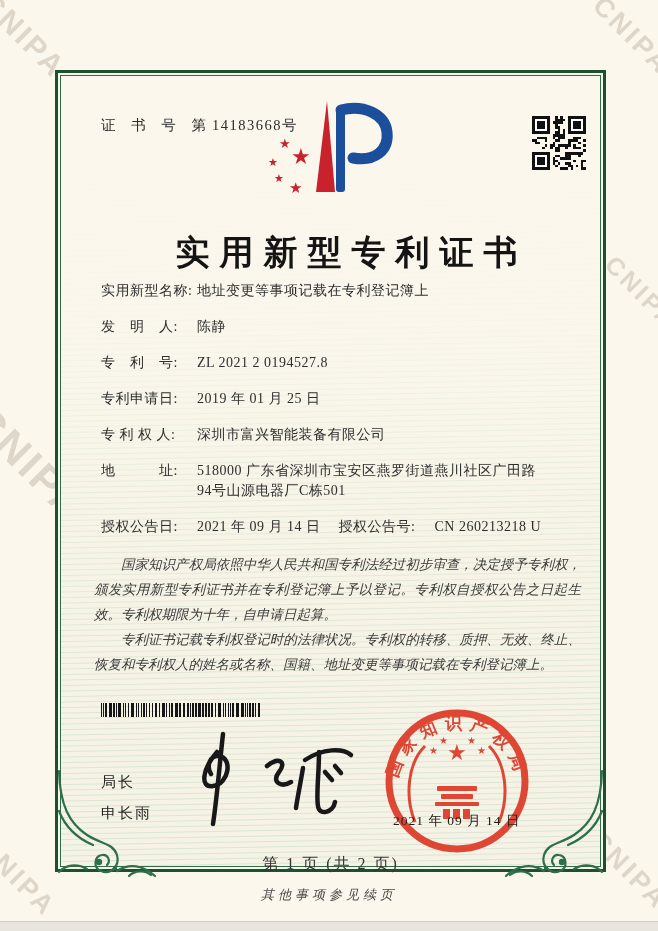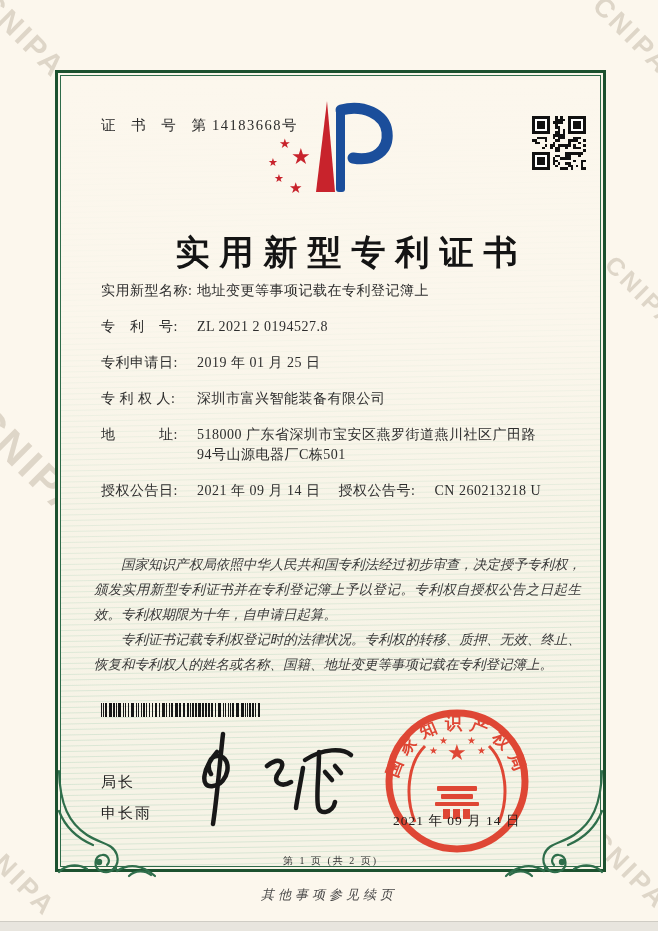--- a/index.html
+++ b/index.html
@@ -70,21 +70,21 @@
   }
   .signature{position:absolute;left:122px;top:652px;}
   .seal{position:absolute;left:320px;top:626px;}
   .seal-date{
     position:absolute;left:332px;top:736px;width:180px;
     font-size:13.5px;color:#24211f;letter-spacing:1px;white-space:nowrap;
     font-family:"Liberation Serif","DejaVu Serif",serif;
   }
   .page-info{
     position:absolute;left:0;top:778px;width:100%;text-align:center;
-    font-size:10px;color:#333;letter-spacing:2px;
+    font-size:16px;color:#333;letter-spacing:2px;
   }
   .ornament{position:absolute;top:693px;}
   .ornament.right{right:-6px;}
   .ornament.left{left:-6px;transform:scaleX(-1);}
   .footer-note{
     position:absolute;left:0;top:886px;width:100%;text-align:center;
     font-size:13px;color:#4a4a4a;letter-spacing:4px;font-style:italic;
   }
   .bottom-strip{
     position:absolute;left:0;bottom:0;width:100%;height:9px;
@@ -245,20 +245,24 @@
         </svg>
 
       <div class="title">实用新型专利证书</div>
 
       <div class="fields">
         <div class="frow">
           <span class="lab">实用新型名称:</span>
           <span class="val">地址变更等事项记载在专利登记簿上</span>
         </div>
         <div class="frow">
+          <span class="lab">发　明　人:</span>
+          <span class="val">陈静</span>
+        </div>
+        <div class="frow">
           <span class="lab">专　利　号:</span>
           <span class="val">ZL 2021 2 0194527.8</span>
         </div>
         <div class="frow">
           <span class="lab">专利申请日:</span>
           <span class="val">2019 年 01 月 25 日</span>
         </div>
         <div class="frow">
           <span class="lab">专 利 权 人:</span>
           <span class="val">深圳市富兴智能装备有限公司</span>

